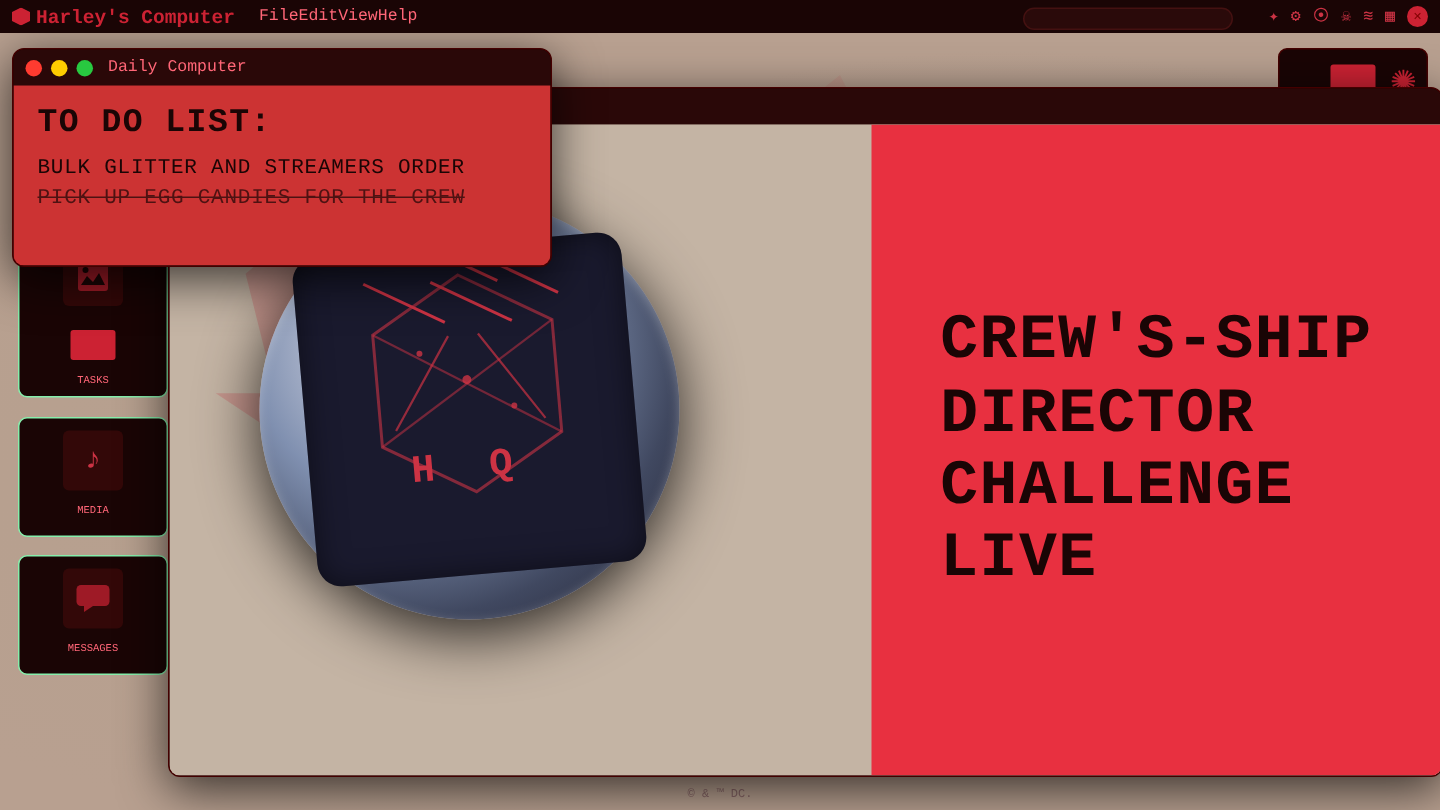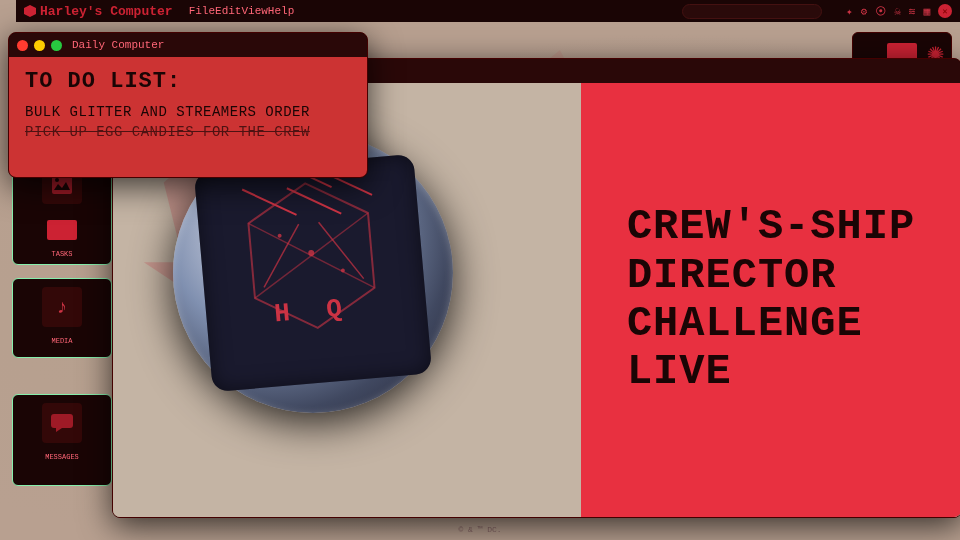--- a/index.html
+++ b/index.html
@@ -26,21 +26,21 @@
       inset: 0;
       background:
         radial-gradient(ellipse at 30% 60%, rgba(180,160,140,0.6) 0%, transparent 50%),
         radial-gradient(ellipse at 70% 40%, rgba(160,140,120,0.4) 0%, transparent 40%);
       background-color: #b8a090;
     }
 
     
     .menubar {
       position: absolute;
-      top: 0; left: 16px; right: 0;
+      top: 0; left: 0; right: 0;
       height: 22px;
       background: #1a0505;
       display: flex;
       align-items: center;
       padding: 0 8px;
       gap: 16px;
       z-index: 100;
     }
 
     .menubar-logo {
@@ -295,21 +295,21 @@
       position: absolute;
       left: 12px;
       width: 100px;
       background: #1a0505;
       border: 1px solid #86efac;
       border-radius: 6px;
     }
 
     .left-panel-1 { top: 155px; height: 110px; }
     .left-panel-2 { top: 278px; height: 80px; }
-    .left-panel-3 { top: 370px; height: 92px; margin-top: 24px; }
+    .left-panel-3 { top: 370px; height: 80px; }
 
     .panel-icon-area {
       width: 40px;
       height: 40px;
       background: #330808;
       margin: 8px auto;
       display: flex;
       align-items: center;
       justify-content: center;
       border-radius: 4px;

